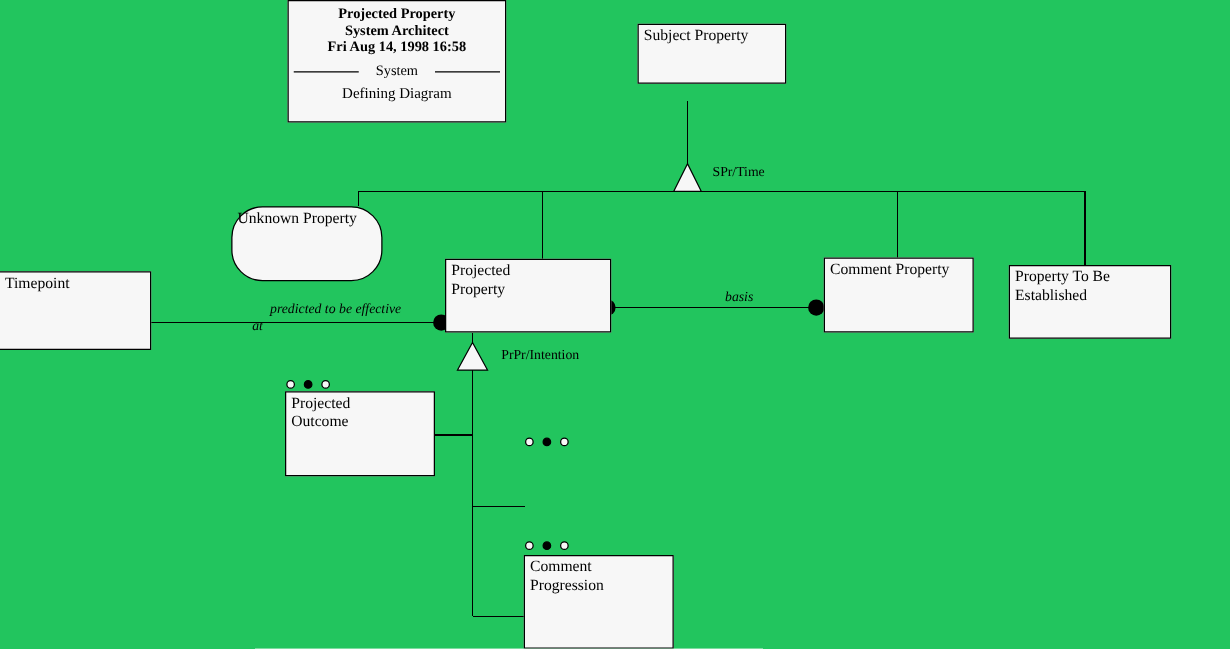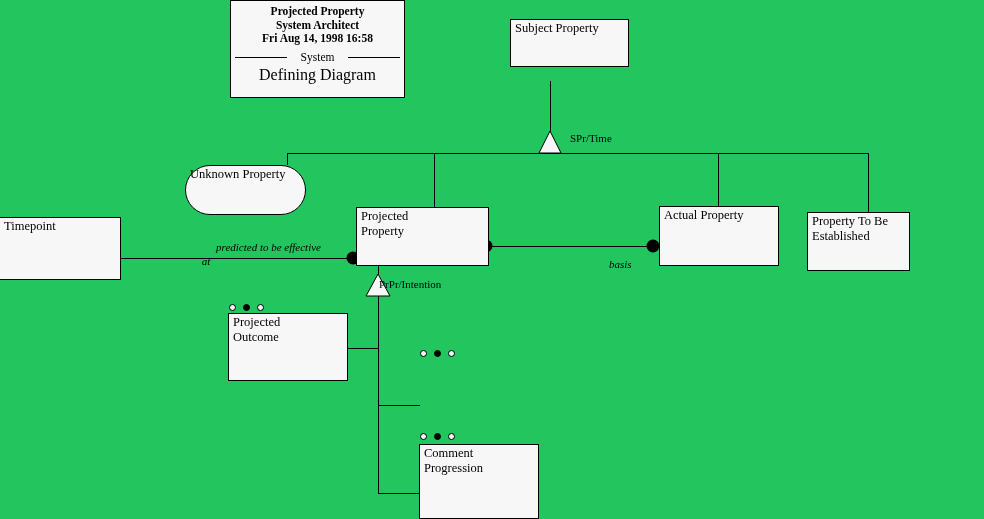--- a/index.html
+++ b/index.html
@@ -72,21 +72,21 @@
   .comment-rule .rule-left  { left: 4px;  width: 52px; }
   .comment-rule .rule-right { right: 4px; width: 52px; }
   .comment-rule .c-text {
     position: absolute;
     left: 0; right: 0; top: 0;
     font-size: 11.5px;
     line-height: 14px;
     color: #000000;
   }
   #title-block .c-sub {
-    font-size: 16px;
+    font-size: 12px;
     line-height: 15px;
     color: #000000;
     margin-top: 3px;
   }
   
   .edge-label {
     position: absolute;
     font-size: 11px;
     line-height: 14px;
     color: #000000;
@@ -162,34 +162,34 @@
       <span class="c-text">System</span>
       <span class="rule-right"></span>
     </div>
     <div class="c-sub">Defining Diagram</div>
   </div>
 
   <div class="box" style="left:510px; top:19px; width:119px; height:48px;">
     <div class="box-label">Subject Property</div>
   </div>
 
-  <div class="box" style="left:185px; top:165px; width:121px; height:50px;border-radius:25px;">
+  <div class="box" style="left:185px; top:165px; width:121px; height:60px;border-radius:25px;">
     <div class="box-label">Unknown Property</div>
   </div>
 
   <div class="box" style="left:356px; top:207px; width:133px; height:59px;">
     <div class="box-label">Projected
 Property</div>
   </div>
 
   <div class="box" style="left:659px; top:206px; width:120px; height:60px;">
-    <div class="box-label">Actual Property</div>
-  </div>
-
-  <div class="box" style="left:807px; top:212px; width:103px; height:59px;">
+    <div class="box-label">Comment Property</div>
+  </div>
+
+  <div class="box" style="left:807px; top:212px; width:130px; height:59px;">
     <div class="box-label">Property To Be
 Established</div>
   </div>
 
   <div class="box" style="left:-1px; top:217px; width:122px; height:63px;">
     <div class="box-label">Timepoint</div>
   </div>
 
   <div class="box" style="left:228px; top:313px; width:120px; height:68px;">
     <div class="box-label">Projected
@@ -215,21 +215,21 @@
   </div>
 
   <div class="markers" style="left:420px; top:433px;">
     <span class="marker"></span>
     <span class="marker filled"></span>
     <span class="marker"></span>
   </div>
 
   <div class="edge-label" style="left:570px; top:131px;">SPr/Time</div>
 
-  <div class="edge-label" style="left:379px; top:277px;">PrPr/Intention</div>
+  <div class="edge-label" style="left:401px; top:277px;">PrPr/Intention</div>
 
   <div class="edge-label italic center" style="left:126px; top:240px; width:285px;">predicted to be effective</div>
 
   <div class="edge-label italic center" style="left:126px; top:254px; width:160px;">at</div>
 
-  <div class="edge-label italic" style="left:609px; top:231px;margin-top:26px;">basis</div>
+  <div class="edge-label italic" style="left:580px; top:231px;">basis</div>
 
 </div>
 
 </body></html>

